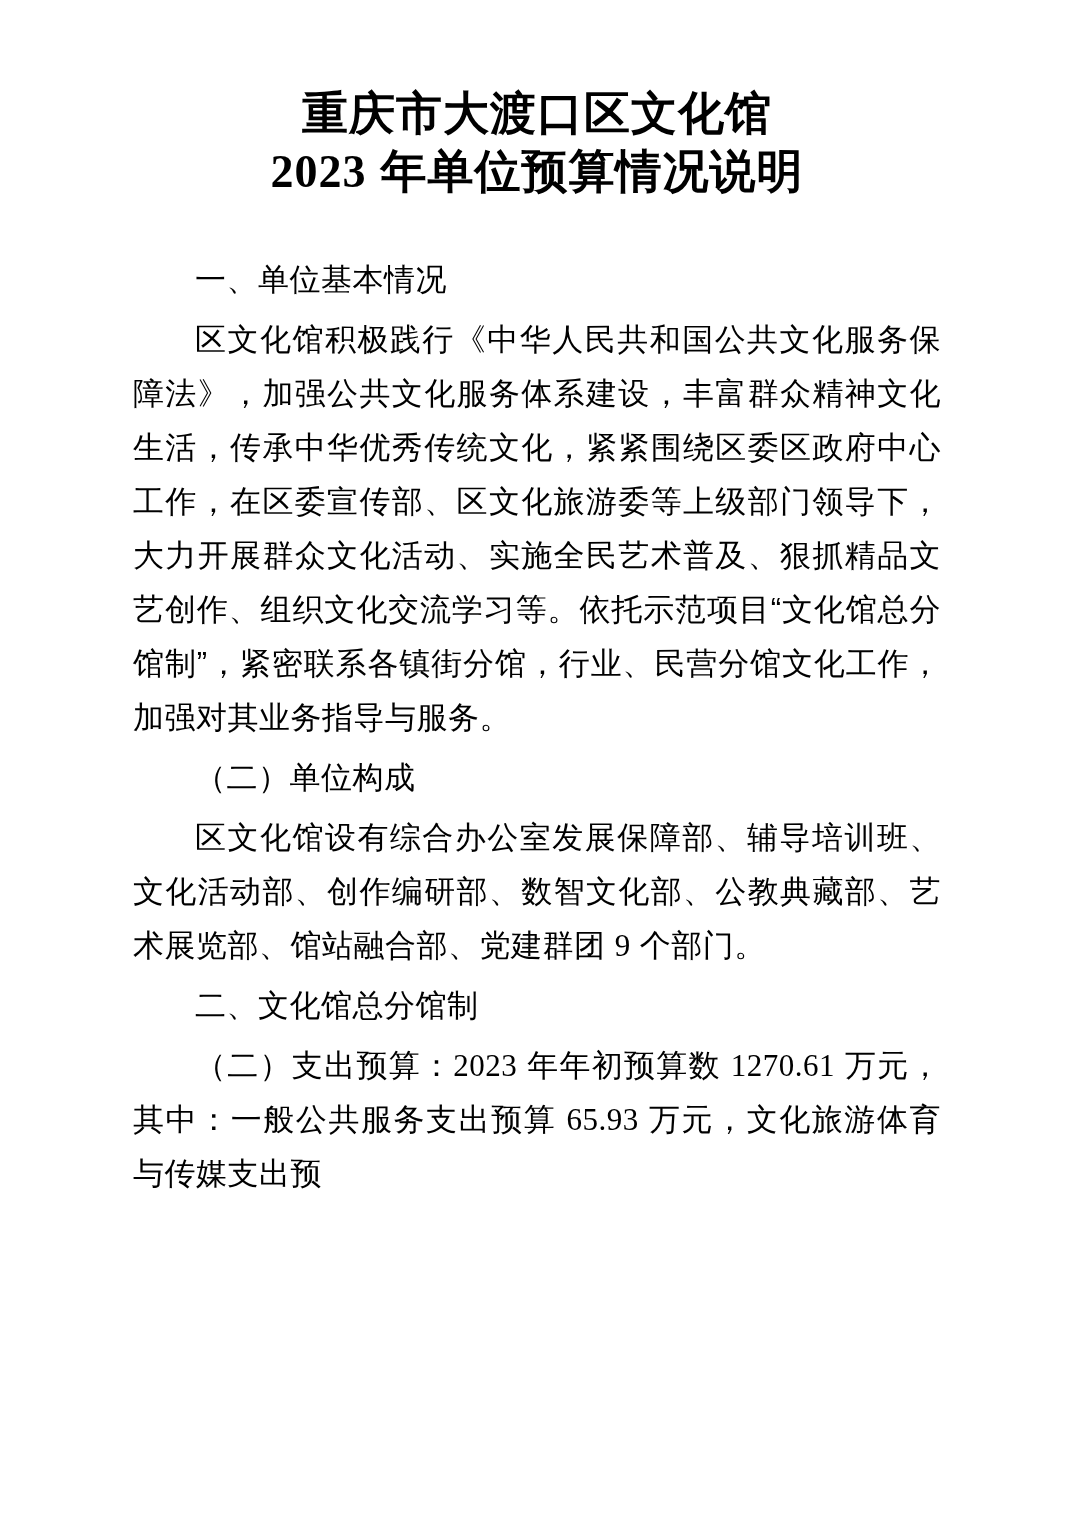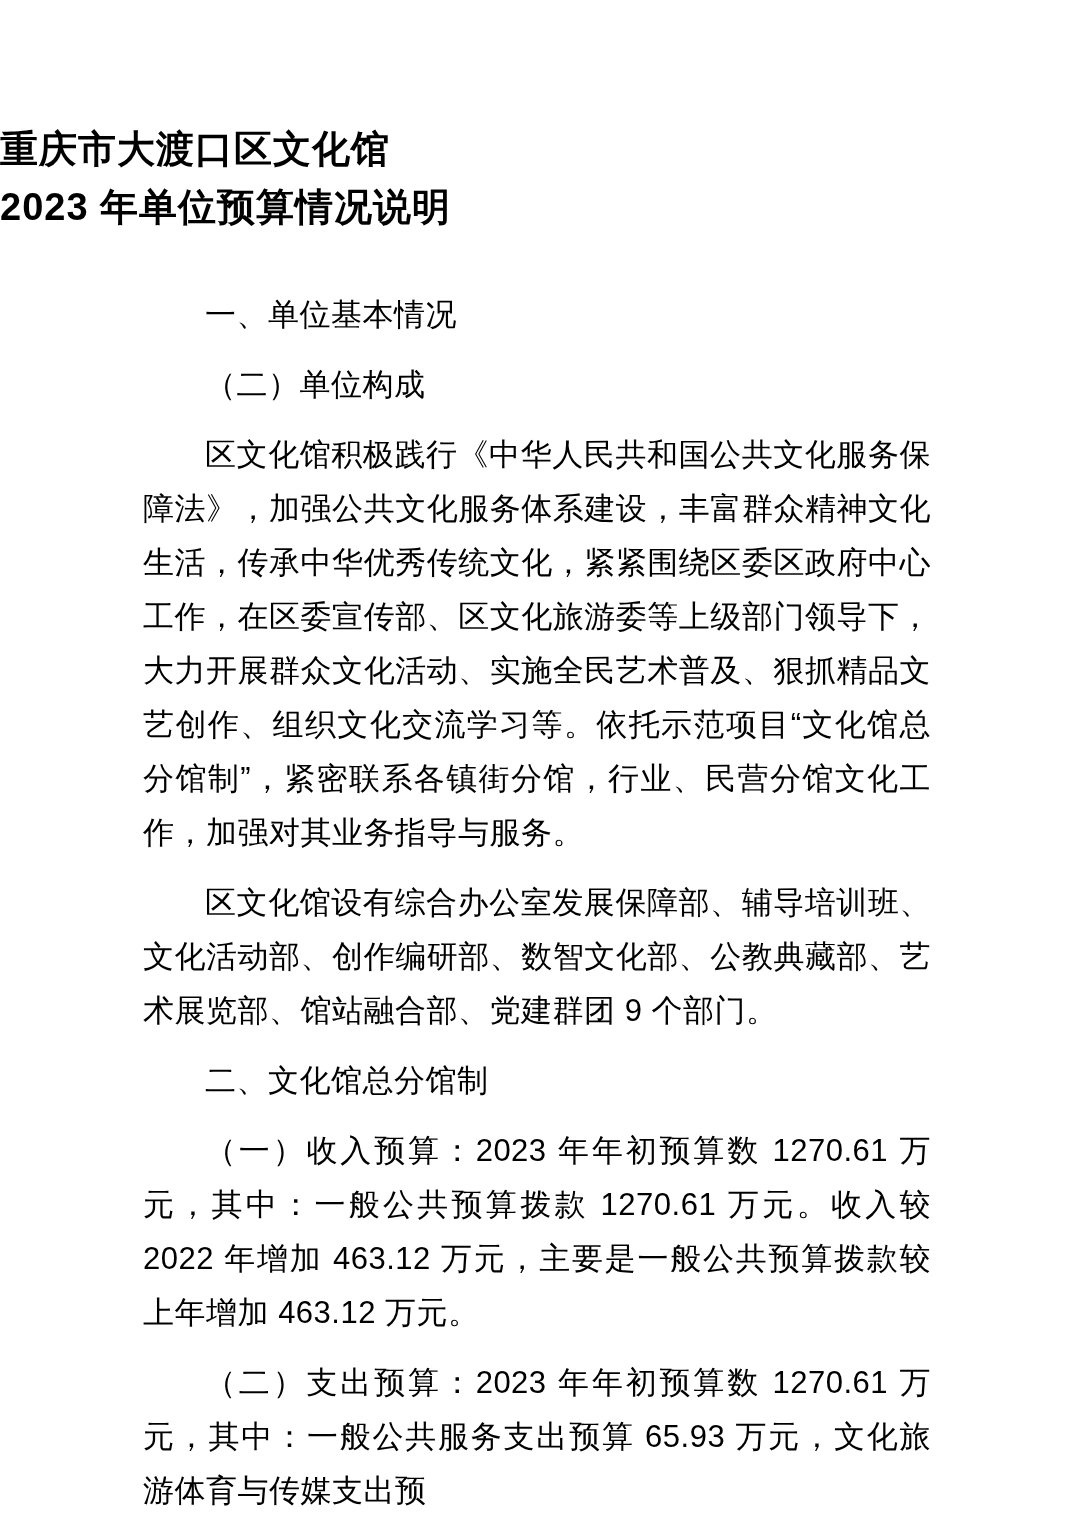--- a/index.html
+++ b/index.html
@@ -11,58 +11,57 @@
     width: 1074px;
     height: 1520px;
     margin: 0;
     background: #ffffff;
     color: #000000;
     overflow: hidden;
     font-family: "Liberation Sans", sans-serif;
   }
 
   .doc-title {
-    padding-top: 120px;
-    text-align: left;
-    font-size: 38px;
+    padding-top: 84px;
+    text-align: center;
+    font-size: 46px;
     line-height: 58px;
     font-weight: bold;
     letter-spacing: 1px;
   }
 
   .doc-body {
     margin: 52px 127px 0 127px;
     font-size: 31px;
     line-height: 54px;
     text-align: justify;
     letter-spacing: 0.5px;
   }
 
   .doc-body p {
-    margin: 16px;
+    margin: 6px;
     padding: 0;
     text-indent: 2em;
   }
 
   
-  .num { font-family: Liberation Sans, sans-serif; }
+  .num { font-family: Liberation Serif, serif; }
 </style>
 </head>
 <body>
 
 <div class="page">
 
   <div class="doc-title">
     <div>重庆市大渡口区文化馆</div>
     <div><span class="num">2023</span> 年单位预算情况说明</div>
   </div>
 
   <div class="doc-body">
     <p>一、单位基本情况</p>
+    <p>区文化馆积极践行《中华人民共和国公共文化服务保障法》，加强公共文化服务体系建设，丰富群众精神文化生活，传承中华优秀传统文化，紧紧围绕区委区政府中心工作，在区委宣传部、区文化旅游委等上级部门领导下，大力开展群众文化活动、实施全民艺术普及、狠抓精品文艺创作、组织文化交流学习等。依托示范项目“文化馆总分馆制”，紧密联系各镇街分馆，行业、民营分馆文化工作，加强对其业务指导与服务。</p>
     <p>（二）单位构成</p>
-    <p>区文化馆积极践行《中华人民共和国公共文化服务保障法》，加强公共文化服务体系建设，丰富群众精神文化生活，传承中华优秀传统文化，紧紧围绕区委区政府中心工作，在区委宣传部、区文化旅游委等上级部门领导下，大力开展群众文化活动、实施全民艺术普及、狠抓精品文艺创作、组织文化交流学习等。依托示范项目“文化馆总分馆制”，紧密联系各镇街分馆，行业、民营分馆文化工作，加强对其业务指导与服务。</p>
     <p>区文化馆设有综合办公室发展保障部、辅导培训班、文化活动部、创作编研部、数智文化部、公教典藏部、艺术展览部、馆站融合部、党建群团 <span class="num">9</span> 个部门。</p>
     <p>二、文化馆总分馆制</p>
-    <p>（一）收入预算：<span class="num">2023</span> 年年初预算数 <span class="num">1270.61</span> 万元，其中：一般公共预算拨款 <span class="num">1270.61</span> 万元。收入较 <span class="num">2022</span> 年增加 <span class="num">463.12</span> 万元，主要是一般公共预算拨款较上年增加 <span class="num">463.12</span> 万元。</p>
     <p>（二）支出预算：<span class="num">2023</span> 年年初预算数 <span class="num">1270.61</span> 万元，其中：一般公共服务支出预算 <span class="num">65.93</span> 万元，文化旅游体育与传媒支出预</p>
   </div>
 
 </div>
 
 </body></html>

